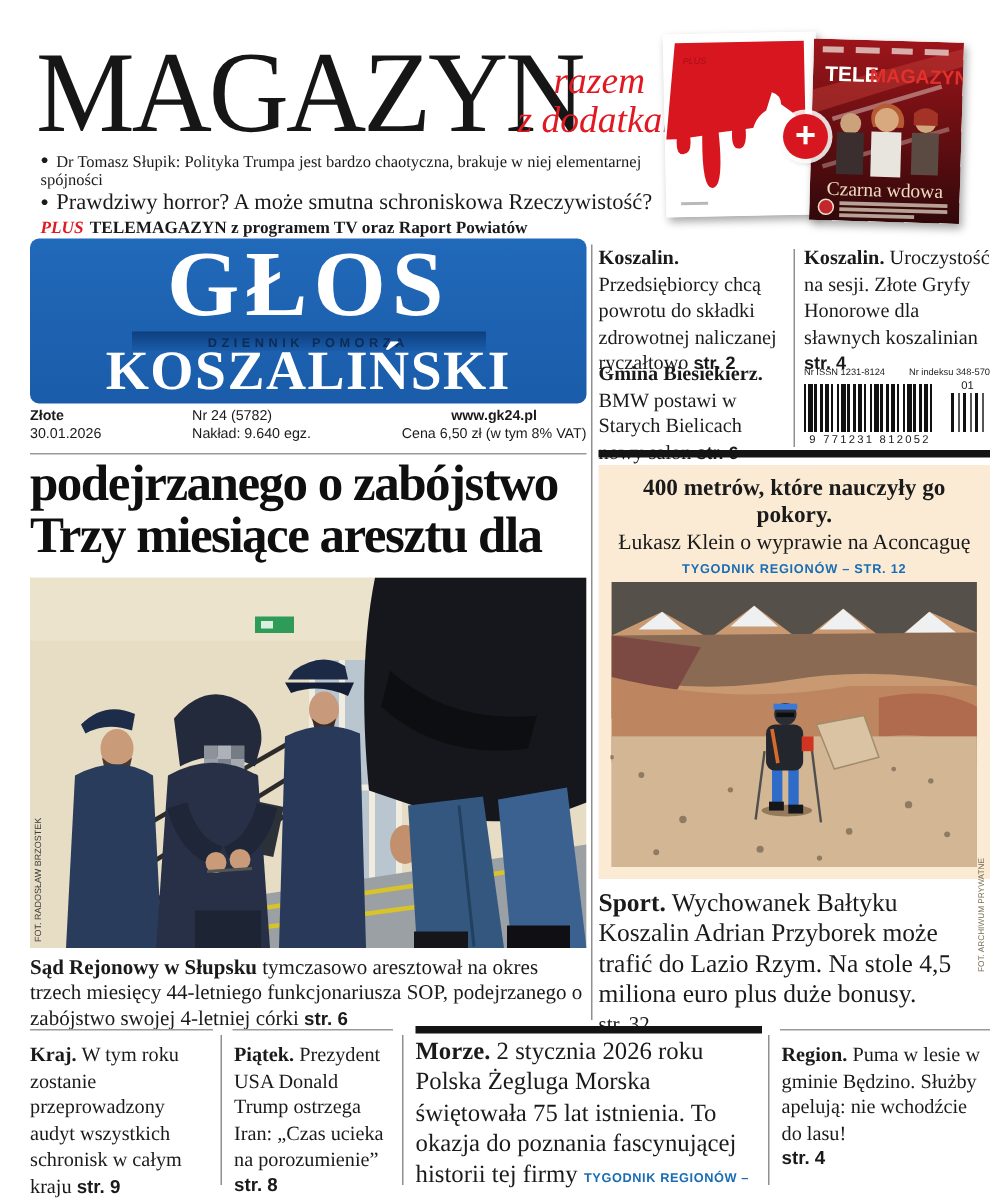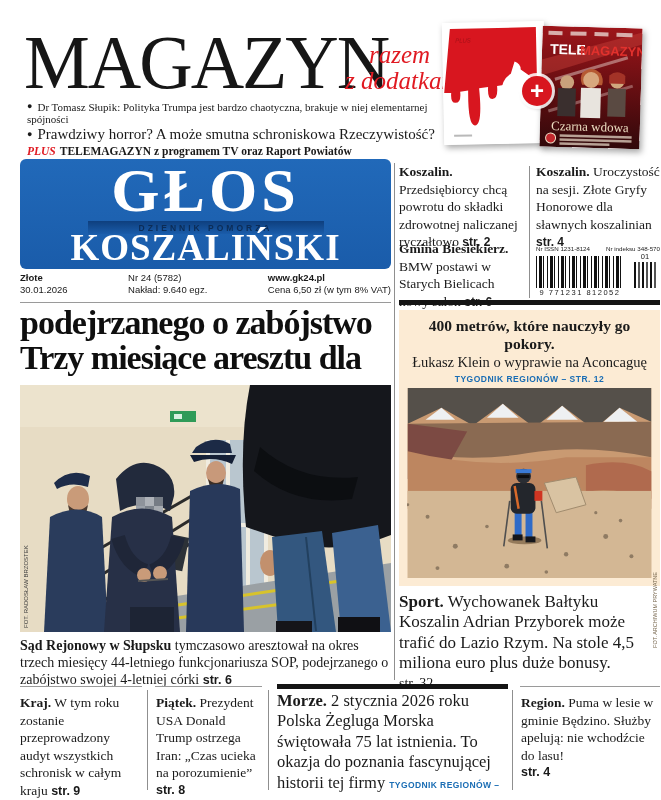--- a/index.html
+++ b/index.html
@@ -35,21 +35,21 @@
          background:linear-gradient(180deg,#2169b9,#1a5caa);}
   .plate .glos{position:absolute;top:0;width:100%;text-align:center;color:#fff;font-weight:bold;
          font-size:62px;line-height:1;letter-spacing:4px;}
   .plate .ribbon{position:absolute;top:62px;left:50%;transform:translateX(-50%);width:236px;height:13px;
          background:linear-gradient(180deg,#0e3f7e,#1a5caa);display:flex;align-items:center;justify-content:center;
          font-family:"Liberation Sans",sans-serif;font-size:8.5px;font-weight:bold;letter-spacing:3px;color:#0c2c56;}
   .plate .kosz{position:absolute;top:70px;width:100%;text-align:center;color:#fff;font-weight:bold;
          font-size:37px;line-height:1;letter-spacing:1px;}
   .info-row{left:20px;top:272px;width:371px;display:flex;justify-content:space-between;
             font-family:"Liberation Sans",sans-serif;font-size:9.5px;line-height:1.3;color:#1a1a1a;}
-  .info-right{text-align:left;}
+  .info-right{text-align:center;}
 
   
   .teaser{font-size:13.5px;line-height:1.3;}
   .teaser .pg{font-family:"Liberation Sans",sans-serif;font-size:12px;font-weight:bold;}
   .t-rozmowa{left:399px;top:163px;width:126px;}
   .t-gmina{left:399px;top:240px;width:126px;}
   .t-koszalin{left:536px;top:163px;width:125px;}
   .issn-row{left:536px;top:245px;width:124px;display:flex;justify-content:space-between;
             font-family:"Liberation Sans",sans-serif;font-size:6.2px;color:#222;}
   .barcode{left:536px;top:256px;width:88px;height:32px;

